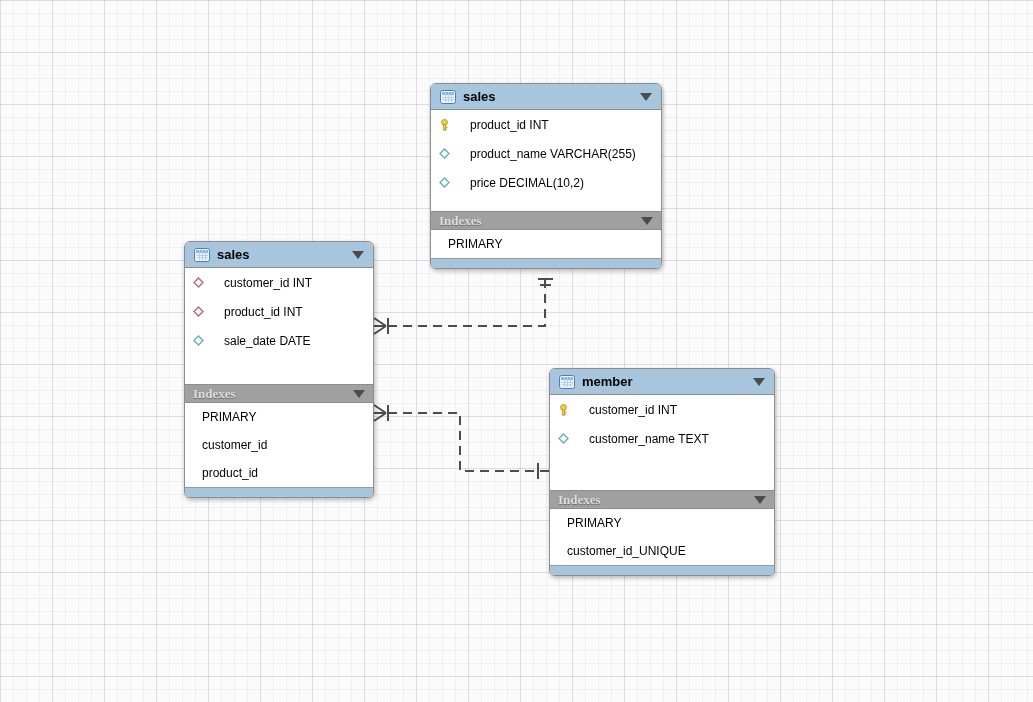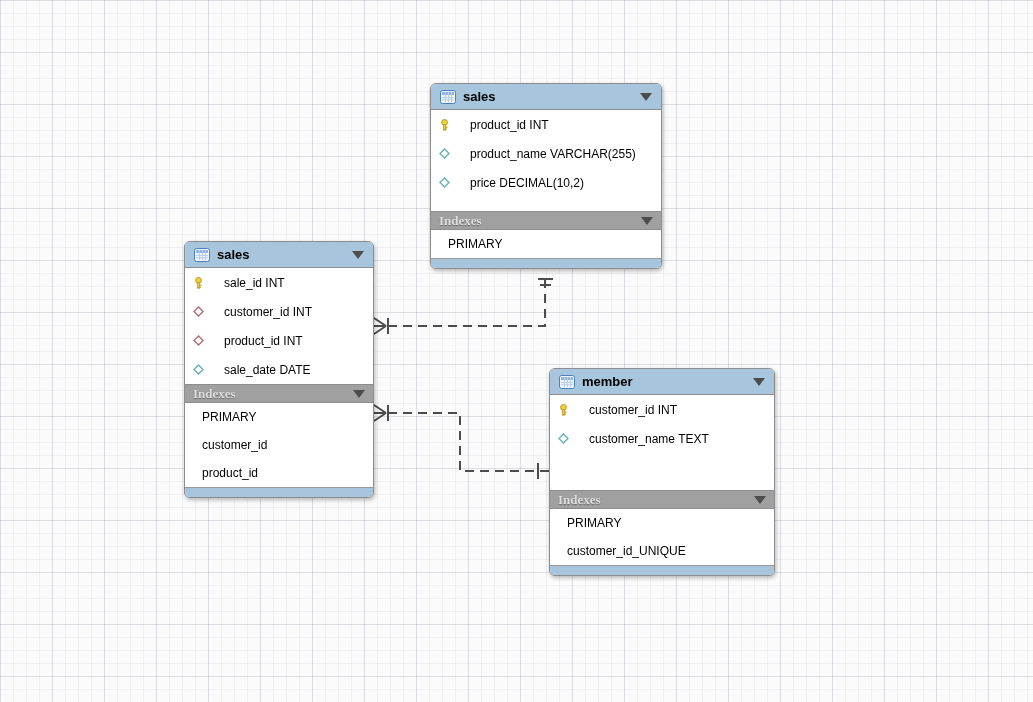--- a/index.html
+++ b/index.html
@@ -159,30 +159,20 @@
             <rect x="2" y="2" width="12" height="3" fill="#8fb4dd"></rect>
             <path d="M5.5 2 V12 M8.5 2 V12 M11.5 2 V12 M2 7.5 H14 M2 9.8 H14" stroke="#b9cfe6" stroke-width="1" fill="none"></path>
           </svg>
       </span>
       <span class="tbl-title">sales</span>
       <span class="tri"></span>
     </div>
     <div class="cols-area">
       <div class="col-row">
         <span class="icon">
-          <svg width="11" height="12" viewBox="0 0 11 12">
-              <circle cx="5.5" cy="3.4" r="2.9" fill="#f0d040" stroke="#bd9a22"></circle>
-              <rect x="4.6" y="5.6" width="1.9" height="5.6" fill="#f0d040" stroke="#bd9a22" stroke-width="0.8"></rect>
-              <path d="M6.5 8.2 h2 M6.5 10.2 h1.4" stroke="#bd9a22" stroke-width="1.2"></path>
-            </svg>
-        </span>
-        <span>sale_id INT</span>
-      </div>
-      <div class="col-row">
-        <span class="icon">
           <svg width="11" height="11" viewBox="0 0 11 11">
               <path d="M5.5 1 L10 5.5 L5.5 10 L1 5.5 Z" fill="#fff" stroke="#b0707a" stroke-width="1.5"></path>
             </svg>
         </span>
         <span>customer_id INT</span>
       </div>
       <div class="col-row">
         <span class="icon">
           <svg width="11" height="11" viewBox="0 0 11 11">
               <path d="M5.5 1 L10 5.5 L5.5 10 L1 5.5 Z" fill="#fff" stroke="#b0707a" stroke-width="1.5"></path>

